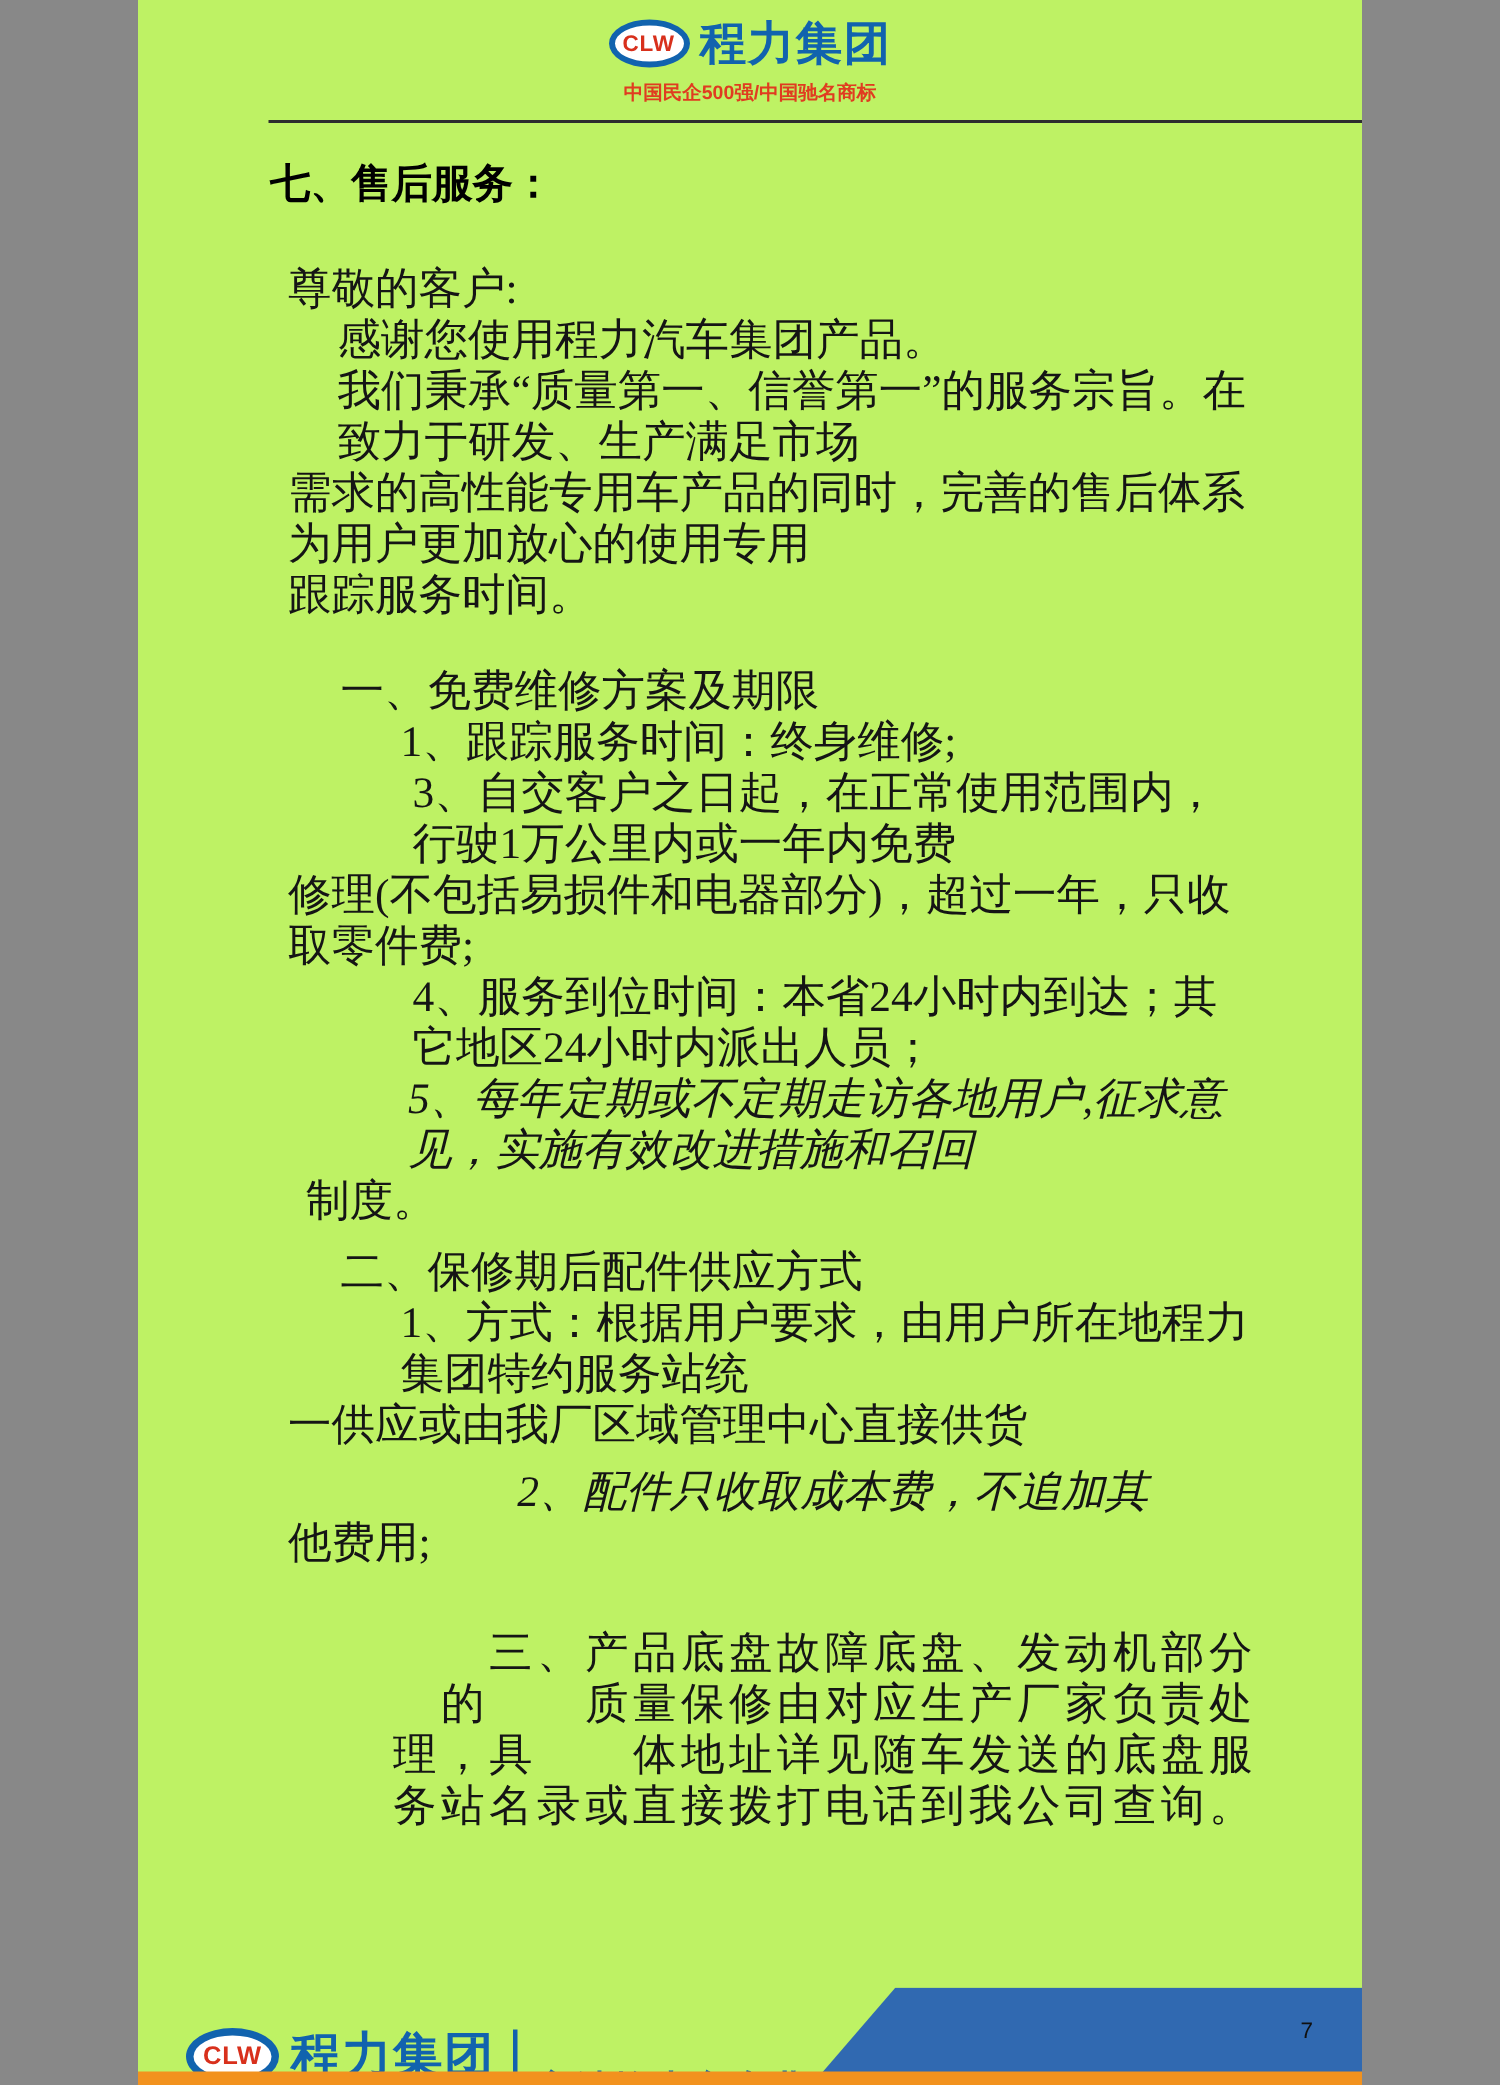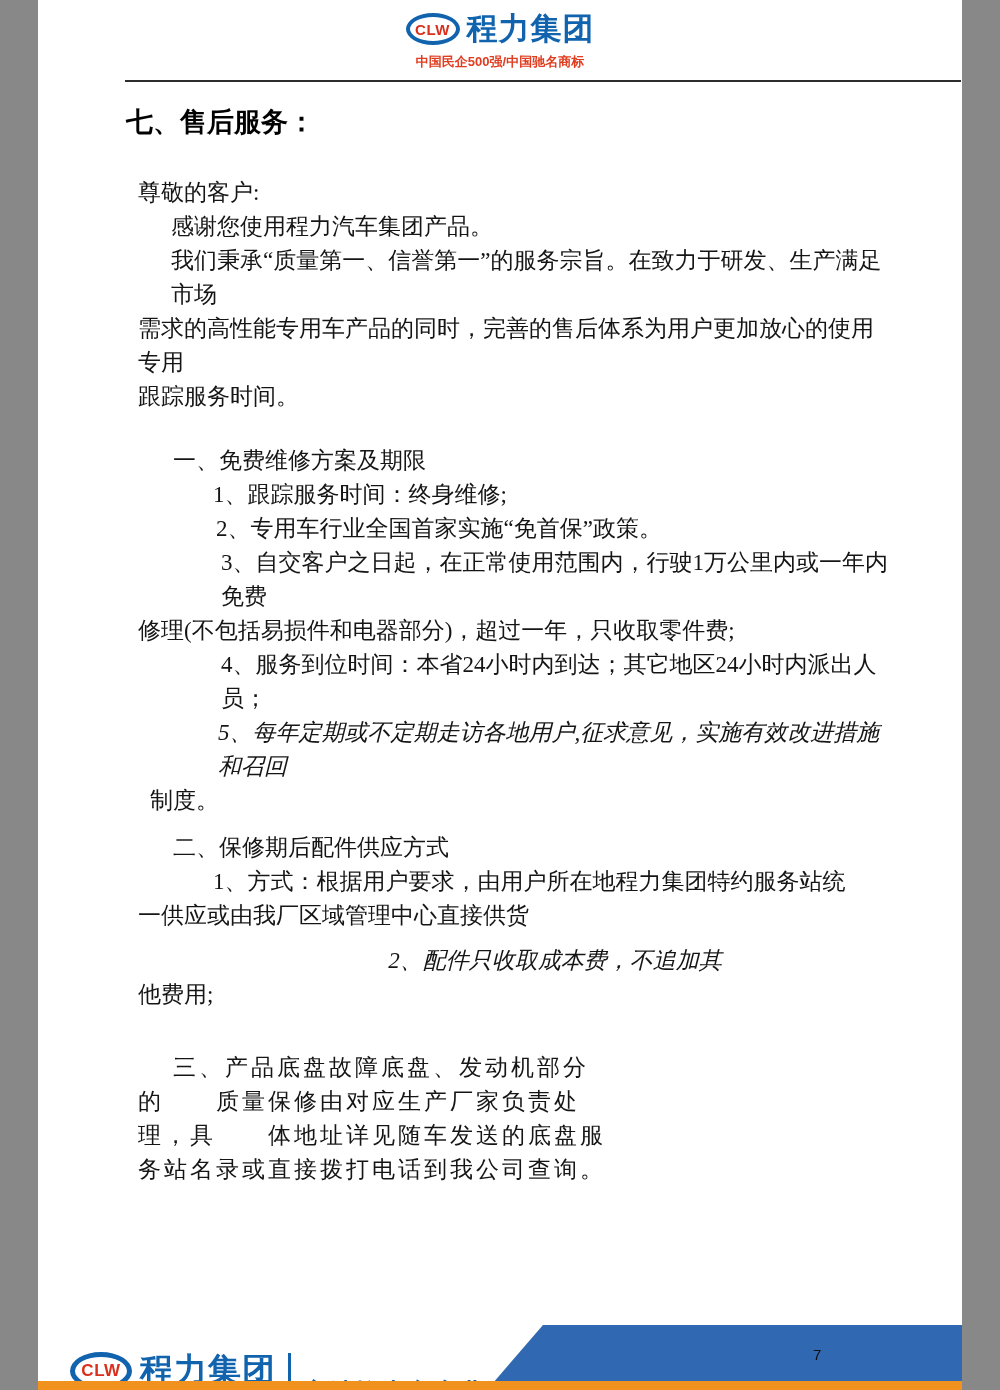--- a/index.html
+++ b/index.html
@@ -1,21 +1,21 @@
 <!DOCTYPE html>
 <html><head>
 <meta charset="utf-8">
 <style>
   * { margin:0; padding:0; box-sizing:border-box; }
   html,body { background:#888; }
   .page {
     position:relative;
-    width:924px; height:1390px;
+    width:816px; height:1390px;
     margin:0 auto;
-    background:#ffffff;
+    background:#bef264;
     overflow:hidden;
     font-family:"Liberation Serif","DejaVu Serif",serif;
   }
 
   
   .header { padding-top:8px; text-align:center; }
   .logo-row { display:flex; justify-content:center; align-items:center; gap:7px; }
   .clw-oval {
     display:inline-flex; align-items:center; justify-content:center;
     width:54px; height:32px;
@@ -40,33 +40,33 @@
 
   
   .doc-title {
     margin:22px 0 0 88px;
     font-family:"Liberation Sans","DejaVu Sans",sans-serif;
     font-weight:bold; font-size:27px; color:#000;
   }
 
   
   .doc-body { margin:36px 70px 0 100px; color:#151515; }
-  .line { font-size:23px; line-height:34px; white-space:pre-wrap; }
+  .line { font-size:29px; line-height:34px; white-space:pre-wrap; }
   .ml12 { margin-left:12px; }
   .ml35 { margin-left:35px; }
   .ml45 { margin-left:33px; }
   .ml75 { margin-left:75px; }
   .ml78 { margin-left:78px; }
   .ml80 { margin-left:80px;font-style:italic; }
   .ml83 { margin-left:83px; }
   .mt30 { margin-top:30px; }
   .mt13 { margin-top:13px; }
   .mt11 { margin-top:11px;text-align:center; }
   .mt39 { margin-top:39px; }
-  .ls3  { letter-spacing:3px; }
+  .ls3  { letter-spacing:3px;text-align:right; }
 
   
   .footer-band {
     position:absolute; left:455px; right:0; top:1325px; height:58px;
     background:#3069b1;
     clip-path:polygon(50px 0, 100% 0, 100% 100%, 0 100%);
   }
   .page-number {
     position:absolute; left:320px; top:50%; transform:translateY(-50%);
     color:#101010; font-family:"Liberation Sans","DejaVu Sans",sans-serif;
@@ -116,21 +116,20 @@
 
   <div class="doc-body">
     <div class="line">尊敬的客户:</div>
     <div class="line ml45">感谢您使用程力汽车集团产品。</div>
     <div class="line ml45">我们秉承“质量第一、信誉第一”的服务宗旨。在致力于研发、生产满足市场</div>
     <div class="line">需求的高性能专用车产品的同时，完善的售后体系为用户更加放心的使用专用</div>
     <div class="line">跟踪服务时间。</div>
 
     <div class="line ml35 mt30">一、免费维修方案及期限</div>
     <div class="line ml75">1、跟踪服务时间：终身维修;</div>
-    <div class="line ml78">2、专用车行业全国首家实施“免首保”政策。</div>
     <div class="line ml83">3、自交客户之日起，在正常使用范围内，行驶1万公里内或一年内免费</div>
     <div class="line">修理(不包括易损件和电器部分)，超过一年，只收取零件费;</div>
     <div class="line ml83">4、服务到位时间：本省24小时内到达；其它地区24小时内派出人员；</div>
     <div class="line ml80">5、每年定期或不定期走访各地用户,征求意见，实施有效改进措施和召回</div>
     <div class="line ml12">制度。</div>
 
     <div class="line ml35 mt13">二、保修期后配件供应方式</div>
     <div class="line ml75">1、方式：根据用户要求，由用户所在地程力集团特约服务站统</div>
     <div class="line">一供应或由我厂区域管理中心直接供货</div>
     <div class="line ml80 mt11">2、配件只收取成本费，不追加其</div>

